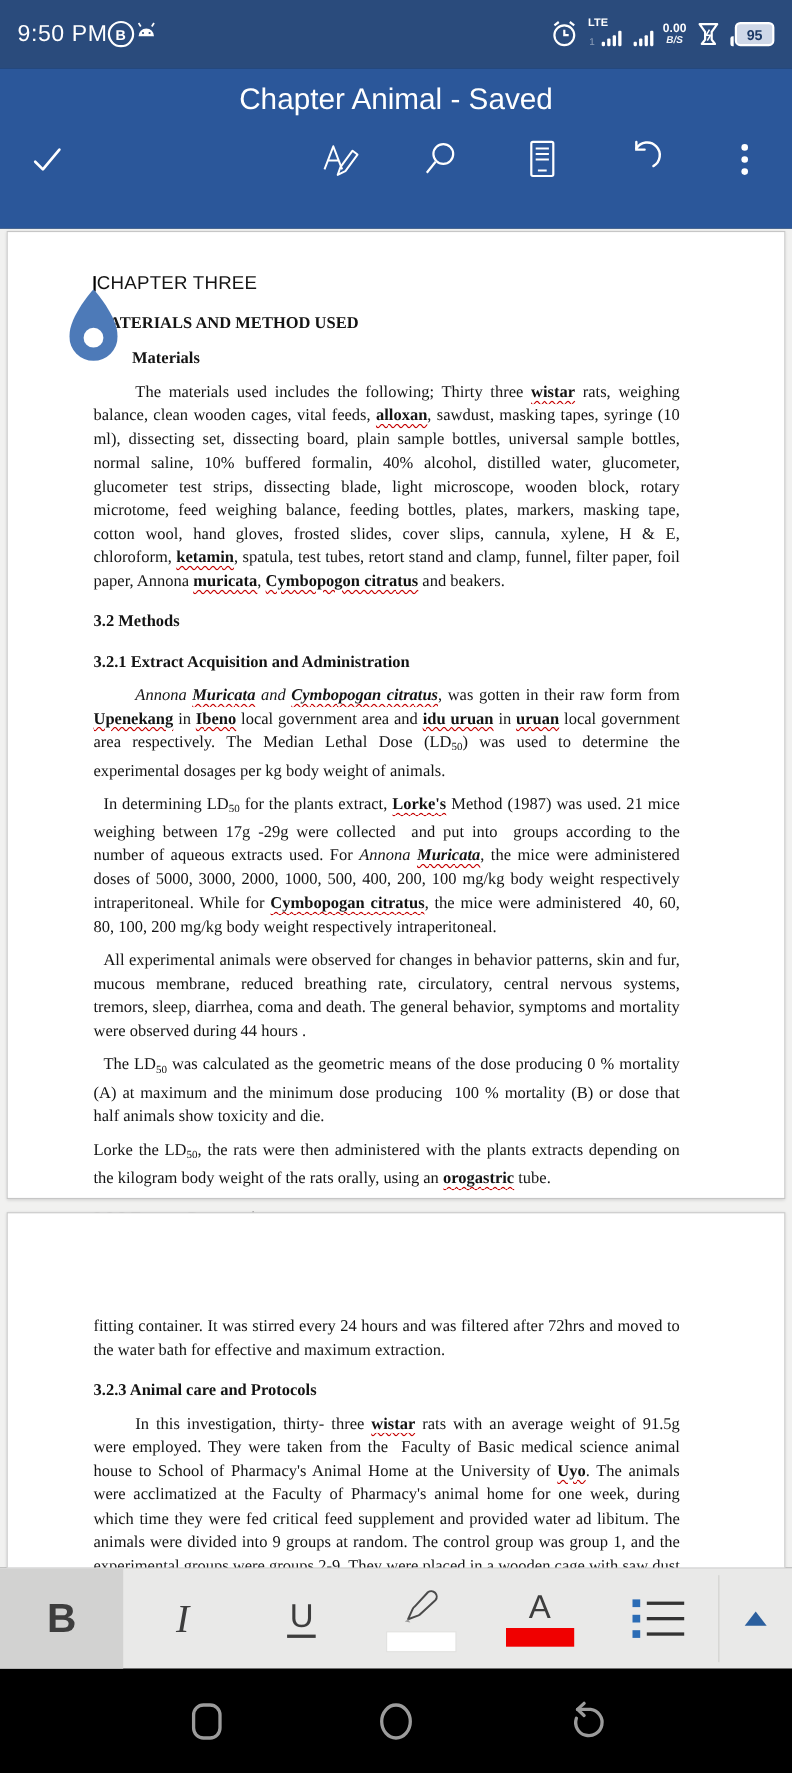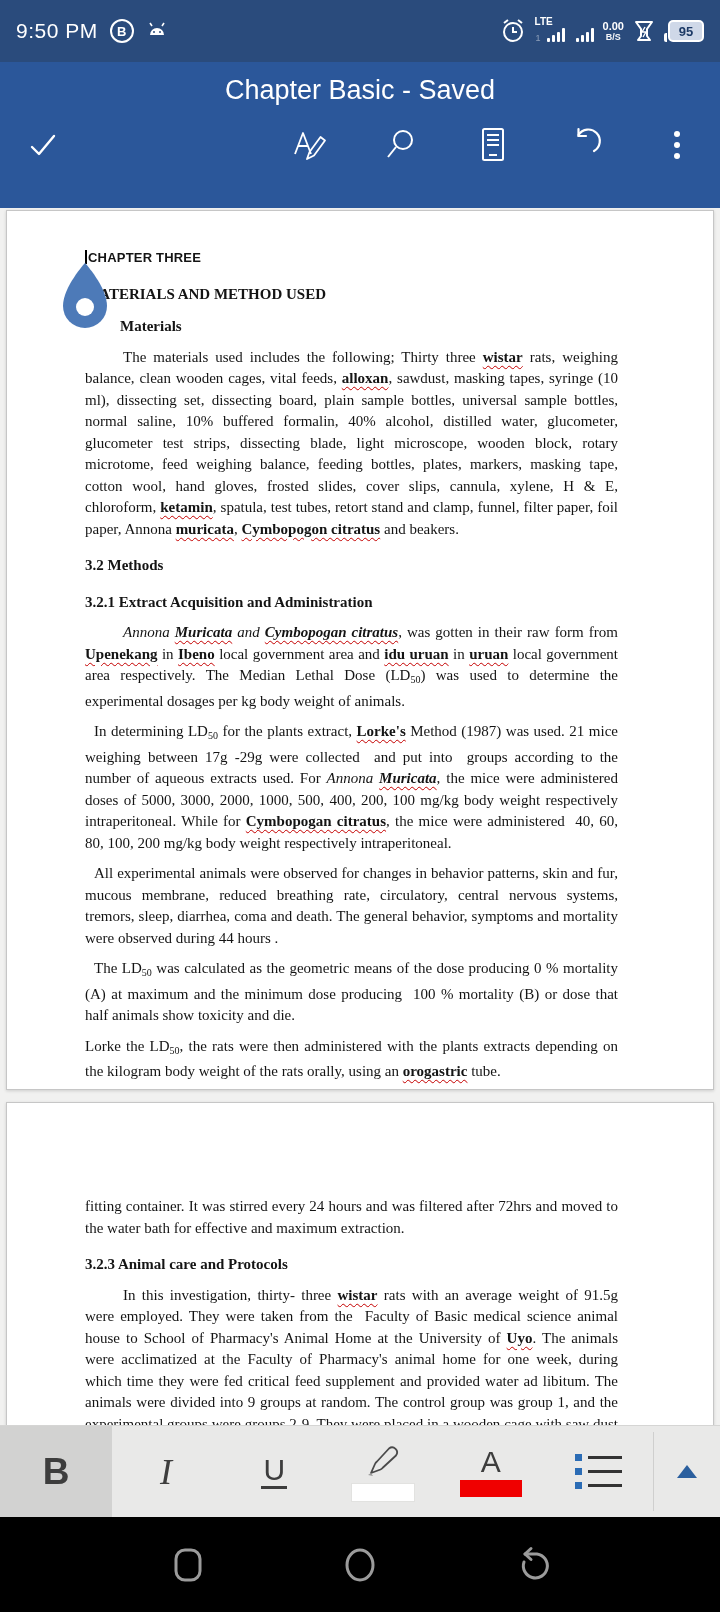--- a/index.html
+++ b/index.html
@@ -7,32 +7,32 @@
     --handle:#4d7ab8; --squiggle:#c40000; --tb-bg:#e9e9e8; --tb-sel:#d2d2d1;
     --nav-bg:#000; --nav-ic:#9b9b9b; --accent:#2b6cb5; --ink:#141414;
   }
   *{margin:0;padding:0;box-sizing:border-box;}
   html,body{width:720px;height:1612px;overflow:hidden;background:#000;}
   body{font-family:"Liberation Sans",sans-serif;}
 
   
   .status-bar{height:62px;background:var(--status-bg);color:#fff;display:flex;align-items:center;padding:0 16px;}
   .sb-time{font-size:21px;letter-spacing:.5px;}
-  .sb-left{display:flex;align-items:flex-end;gap:12px;}
+  .sb-left{display:flex;align-items:flex-start;gap:0;}
   .sb-spacer{flex:1;}
   .sb-right{display:flex;align-items:center;gap:9px;}
   .sb-ic{display:inline-flex;align-items:center;justify-content:center;}
   .b-circle{width:24px;height:24px;border:2px solid #fff;border-radius:50%;font-size:13px;font-weight:bold;display:flex;align-items:center;justify-content:center;}
   .sig{position:relative;width:30px;height:26px;}
   .sig .bars{position:absolute;right:0;bottom:2px;display:flex;align-items:flex-end;gap:2px;}
   .sig .bars i{display:block;width:3px;background:#fff;border-radius:1px;}
   .lte-label{position:absolute;left:0;top:-1px;font-size:10px;font-weight:bold;line-height:10px;}
   .lte-badge{position:absolute;left:1px;bottom:1px;font-size:9px;opacity:.45;line-height:9px;}
   .rate{font-size:11px;font-weight:bold;line-height:10px;text-align:center;}
-  .rate .u{font-size:9px;font-weight:bold;opacity:.95;}
+  .rate .u{font-size:9px;font-weight:bold;opacity:.95;font-style:italic;}
   .battery{position:relative;display:flex;align-items:flex-end;}
   .battery .nub{width:3px;height:9px;background:#fff;border-radius:2px 0 0 2px;margin-right:1px;}
   .battery .shell{width:36px;height:22px;border:2px solid #fff;border-radius:5px;background:#cfd8e8;display:flex;align-items:center;justify-content:center;}
   .battery .pct{font-size:13px;font-weight:bold;color:#1d3a66;}
 
   
   .app-header{height:146px;background:var(--header-bg);color:#fff;}
   .doc-title{text-align:center;font-size:27px;font-weight:400;padding-top:13px;}
   .hdr-toolbar{display:flex;align-items:center;padding:18px 22px 0 22px;}
   .hdr-btn{width:42px;height:42px;display:flex;align-items:center;justify-content:center;cursor:pointer;}
@@ -41,21 +41,21 @@
 
   
   .doc-area{height:1217px;background:var(--canvas);overflow:hidden;padding-top:2px;}
   .page{position:relative;background:var(--page);border:1px solid #c6c6c6;box-shadow:0 1px 3px rgba(0,0,0,.15);
         margin:0 6px;color:var(--ink);font-family:"Liberation Serif",serif;font-size:15px;line-height:21.5px;}
   .page-1{height:880px;padding:36px 95px 0 78px;}
   .page-2{height:560px;margin-top:12px;padding:84px 95px 0 78px;}
   .blk span{white-space:pre-wrap;}
   .bp{text-align:justify;margin:9px 0;}
   .bh{font-weight:bold;margin:15px 0 3px;}
-  .bchapter{font-family:"Liberation Sans",sans-serif;font-weight:bold;font-size:13px;letter-spacing:.2px;margin-bottom:7px;}
+  .bchapter{font-family:"Liberation Sans",sans-serif;font-weight:normal;font-size:17px;letter-spacing:.2px;margin-bottom:7px;}
   .materials{margin-left:35px;margin-top:11px;}
   .ind-m{text-indent:38px;}
   .ind-s{text-indent:9px;}
   .formula{text-align:left;margin:11px 0;}
   .ri{font-style:italic;}
   .re{text-decoration-line:underline;text-decoration-style:wavy;text-decoration-color:var(--squiggle);text-decoration-thickness:1px;text-underline-offset:3px;font-weight:bold;}
   .rs{font-size:10px;vertical-align:-3px;}
   .caret{display:inline-block;width:2px;height:14px;background:#000;vertical-align:-2px;margin-right:1px;}
   .drop-handle{position:absolute;left:56px;top:52px;width:44px;height:66px;cursor:grab;}
 
@@ -141,21 +141,21 @@
     <span class="battery">
       <span class="nub"></span>
       <span class="shell">
           <span class="pct">95</span>
         </span>
     </span>
   </div>
 </div>
 
 <div class="app-header">
-  <div class="doc-title">Chapter Basic - Saved</div>
+  <div class="doc-title">Chapter Animal - Saved</div>
   <div class="hdr-toolbar">
     <div class="hdr-btn">
       <svg width="34" height="34" viewBox="0 0 34 34" fill="none" stroke="#fff" stroke-width="2.4" stroke-linecap="round" stroke-linejoin="round">
           <path d="M6 19 L13 26 L28 8"></path>
         </svg>
     </div>
     <div class="hdr-right">
       <div class="hdr-btn">
         <svg width="36" height="36" viewBox="0 0 36 36" fill="none" stroke="#fff" stroke-width="1.8" stroke-linejoin="round">
           <path d="M4 27 L12 6 L20 27 M7.5 19 h9"></path>

